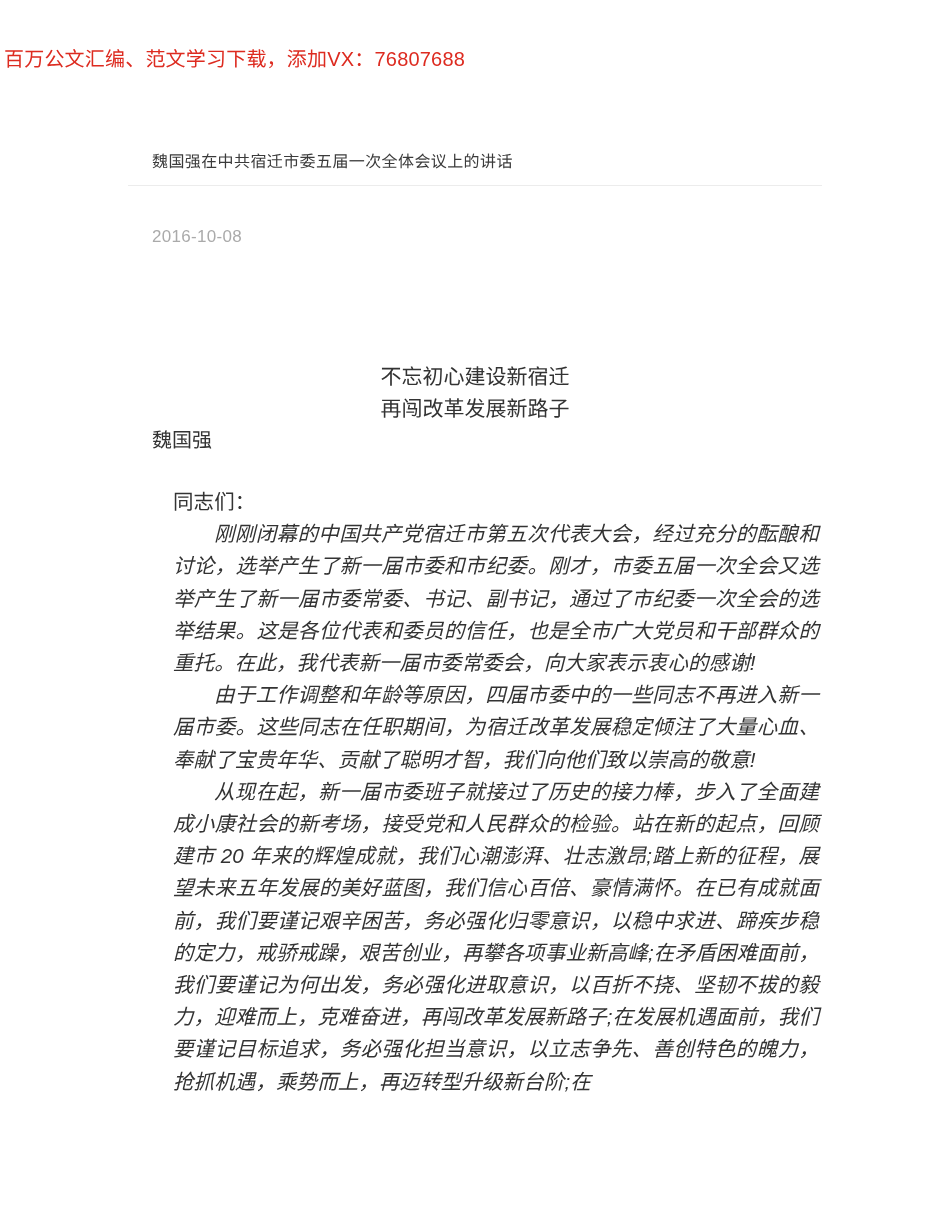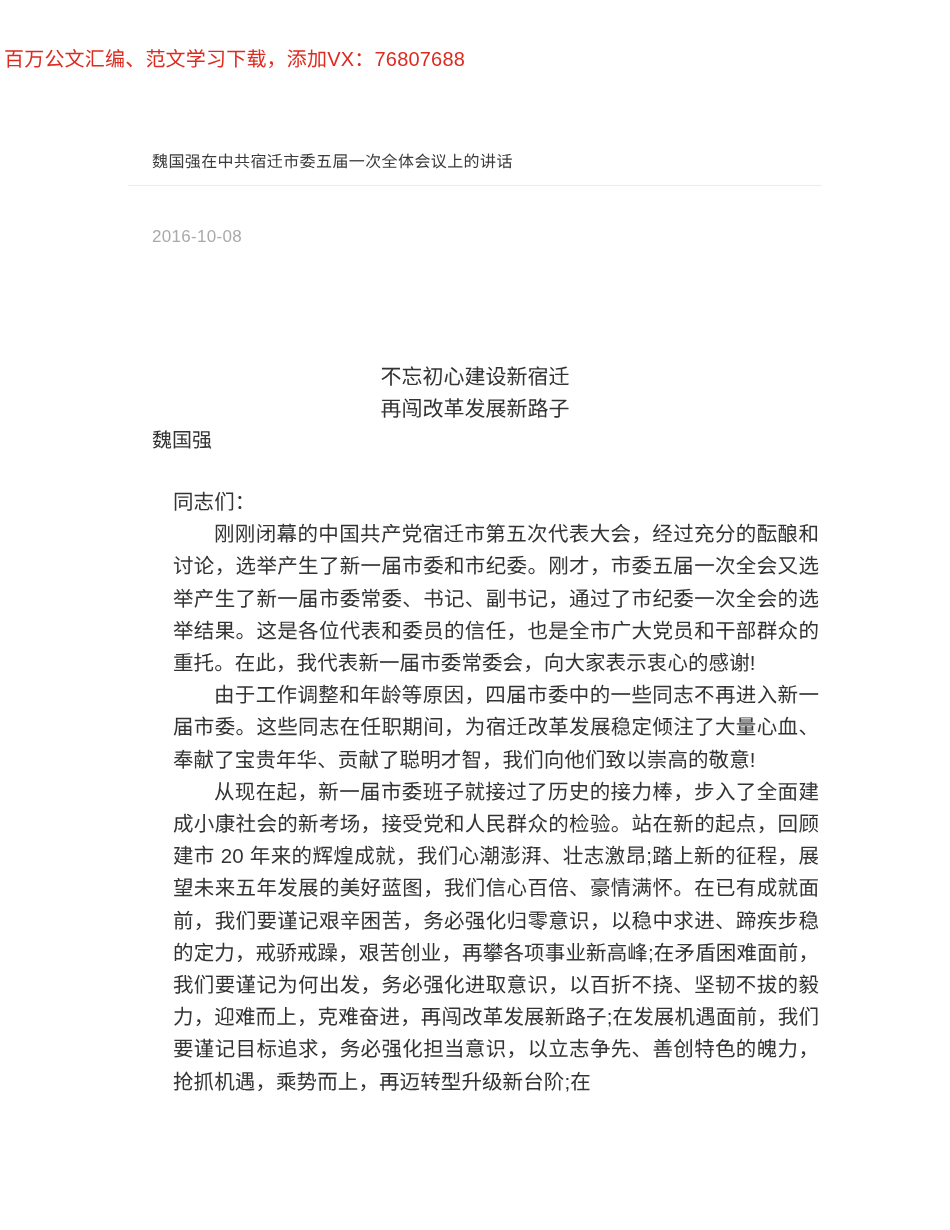--- a/index.html
+++ b/index.html
@@ -108,20 +108,21 @@
     text-align: justify;
     text-justify: inter-ideograph;
     letter-spacing: 0.1px;
     margin-left: 21px;
   }
   .doc-body p {
     margin: 0;
   }
   .doc-body p.indent {
     text-indent: 2em;
+    font-style: italic;
   }
 </style>
 </head>
 <body>
 
 <div class="page">
 
   <div class="promo-banner">百万公文汇编、范文学习下载，添加VX：76807688</div>
 
   <h1 class="article-title">魏国强在中共宿迁市委五届一次全体会议上的讲话</h1>

